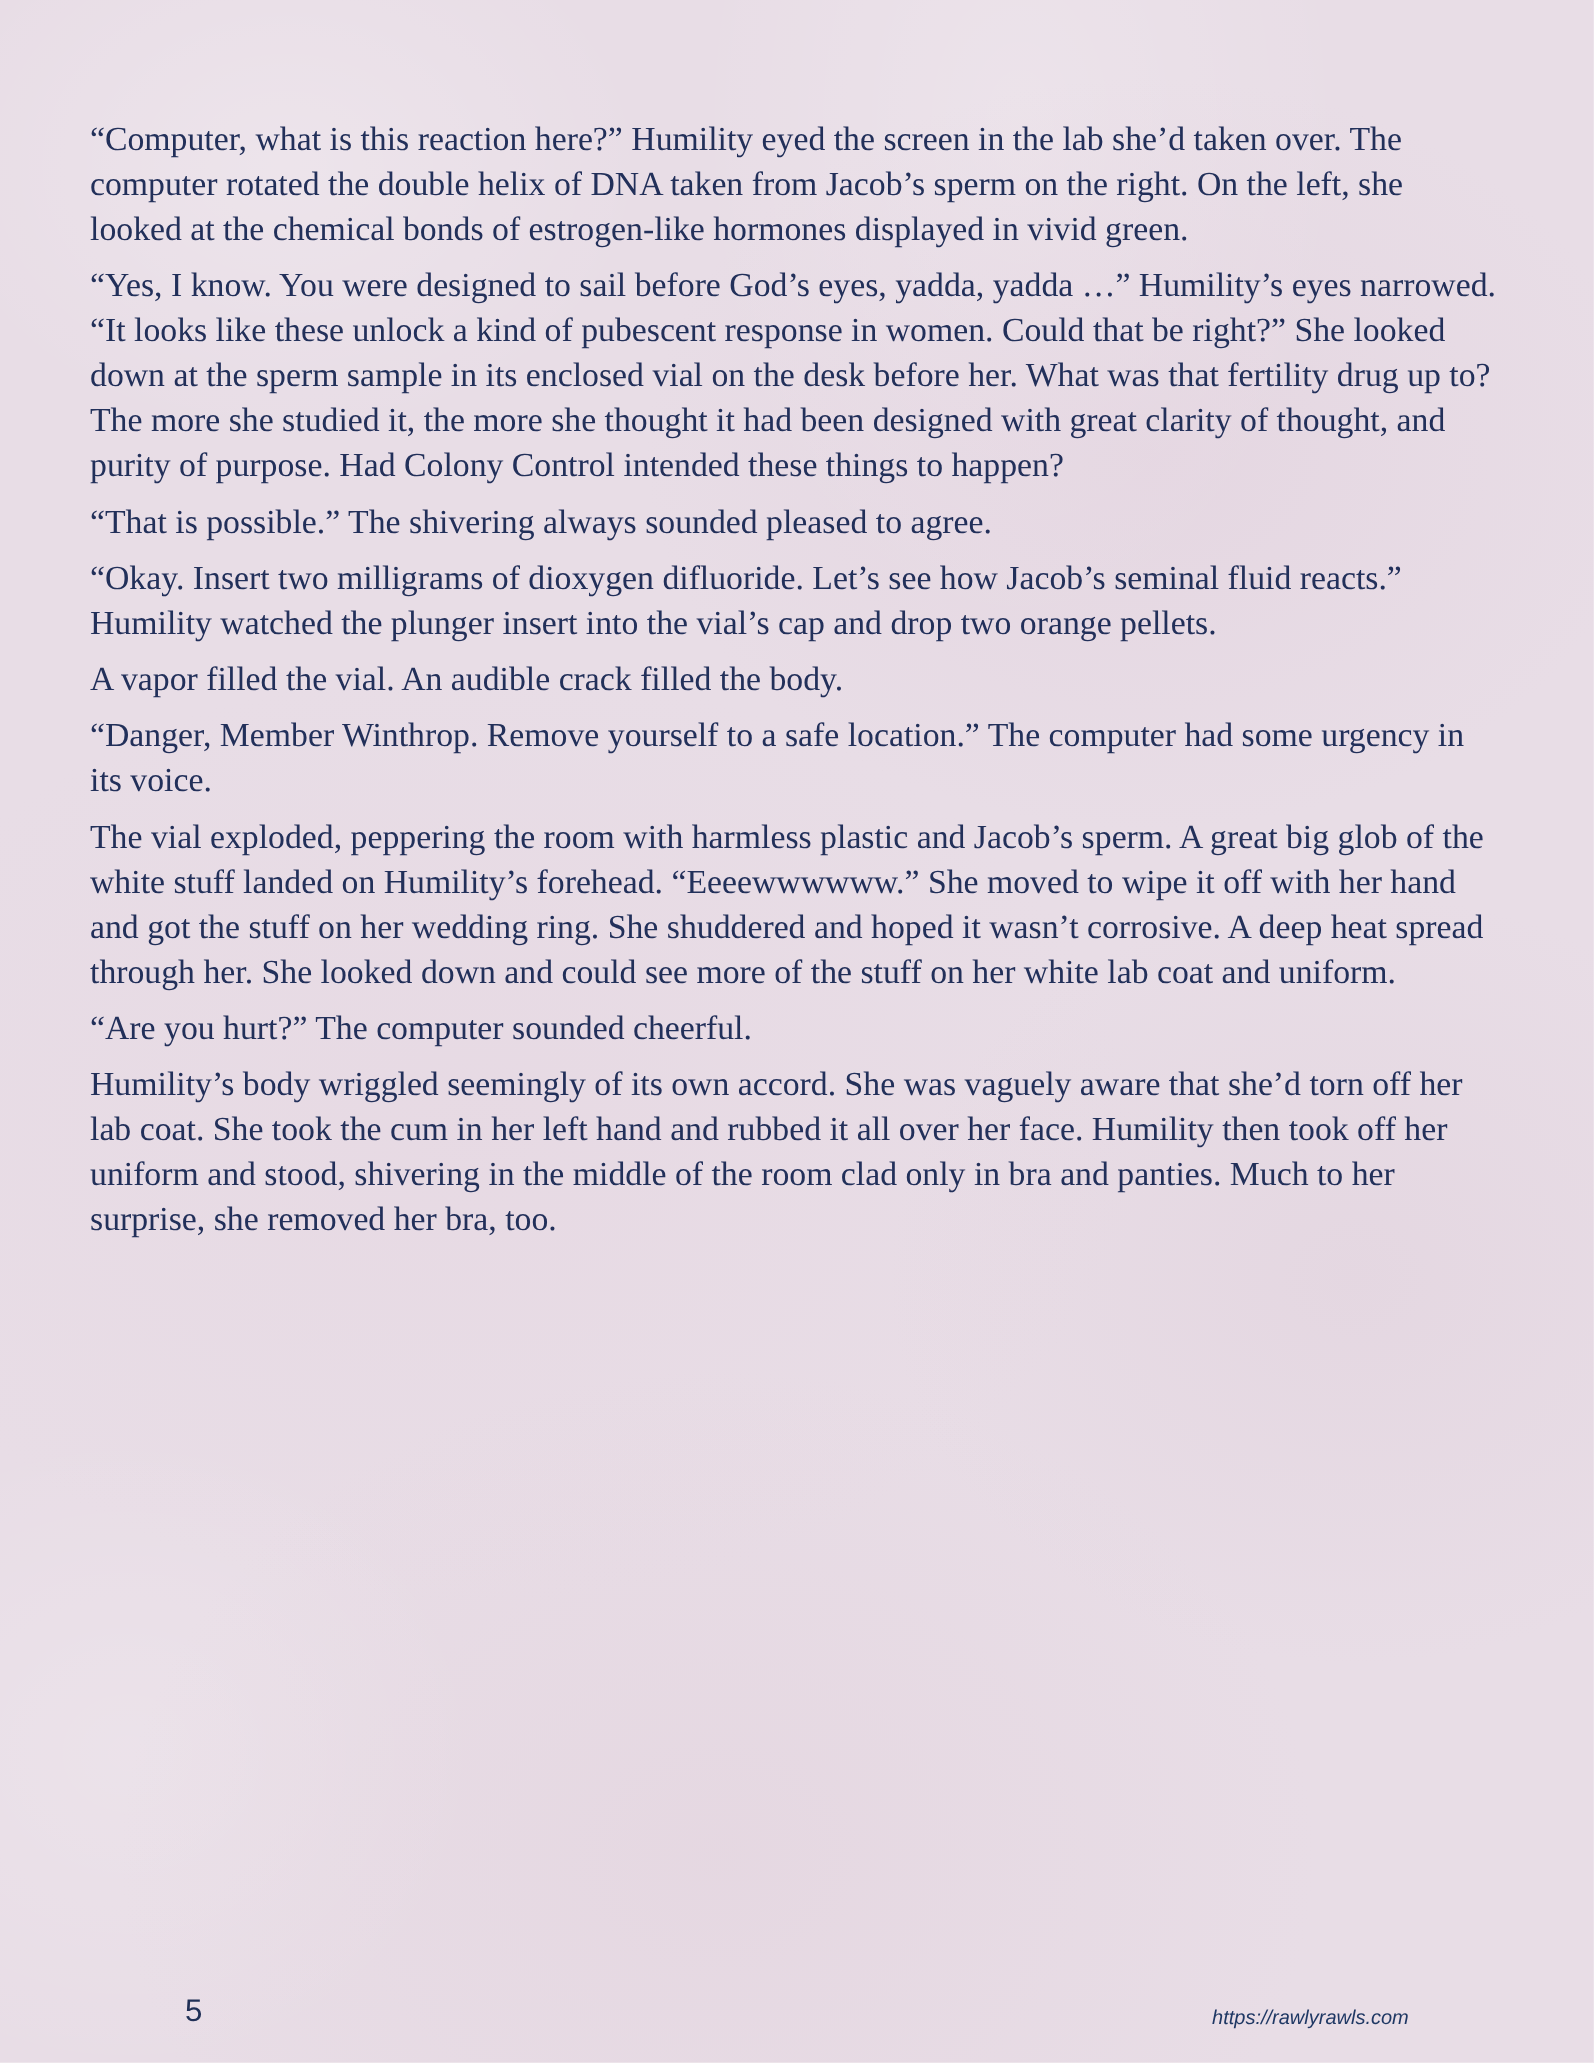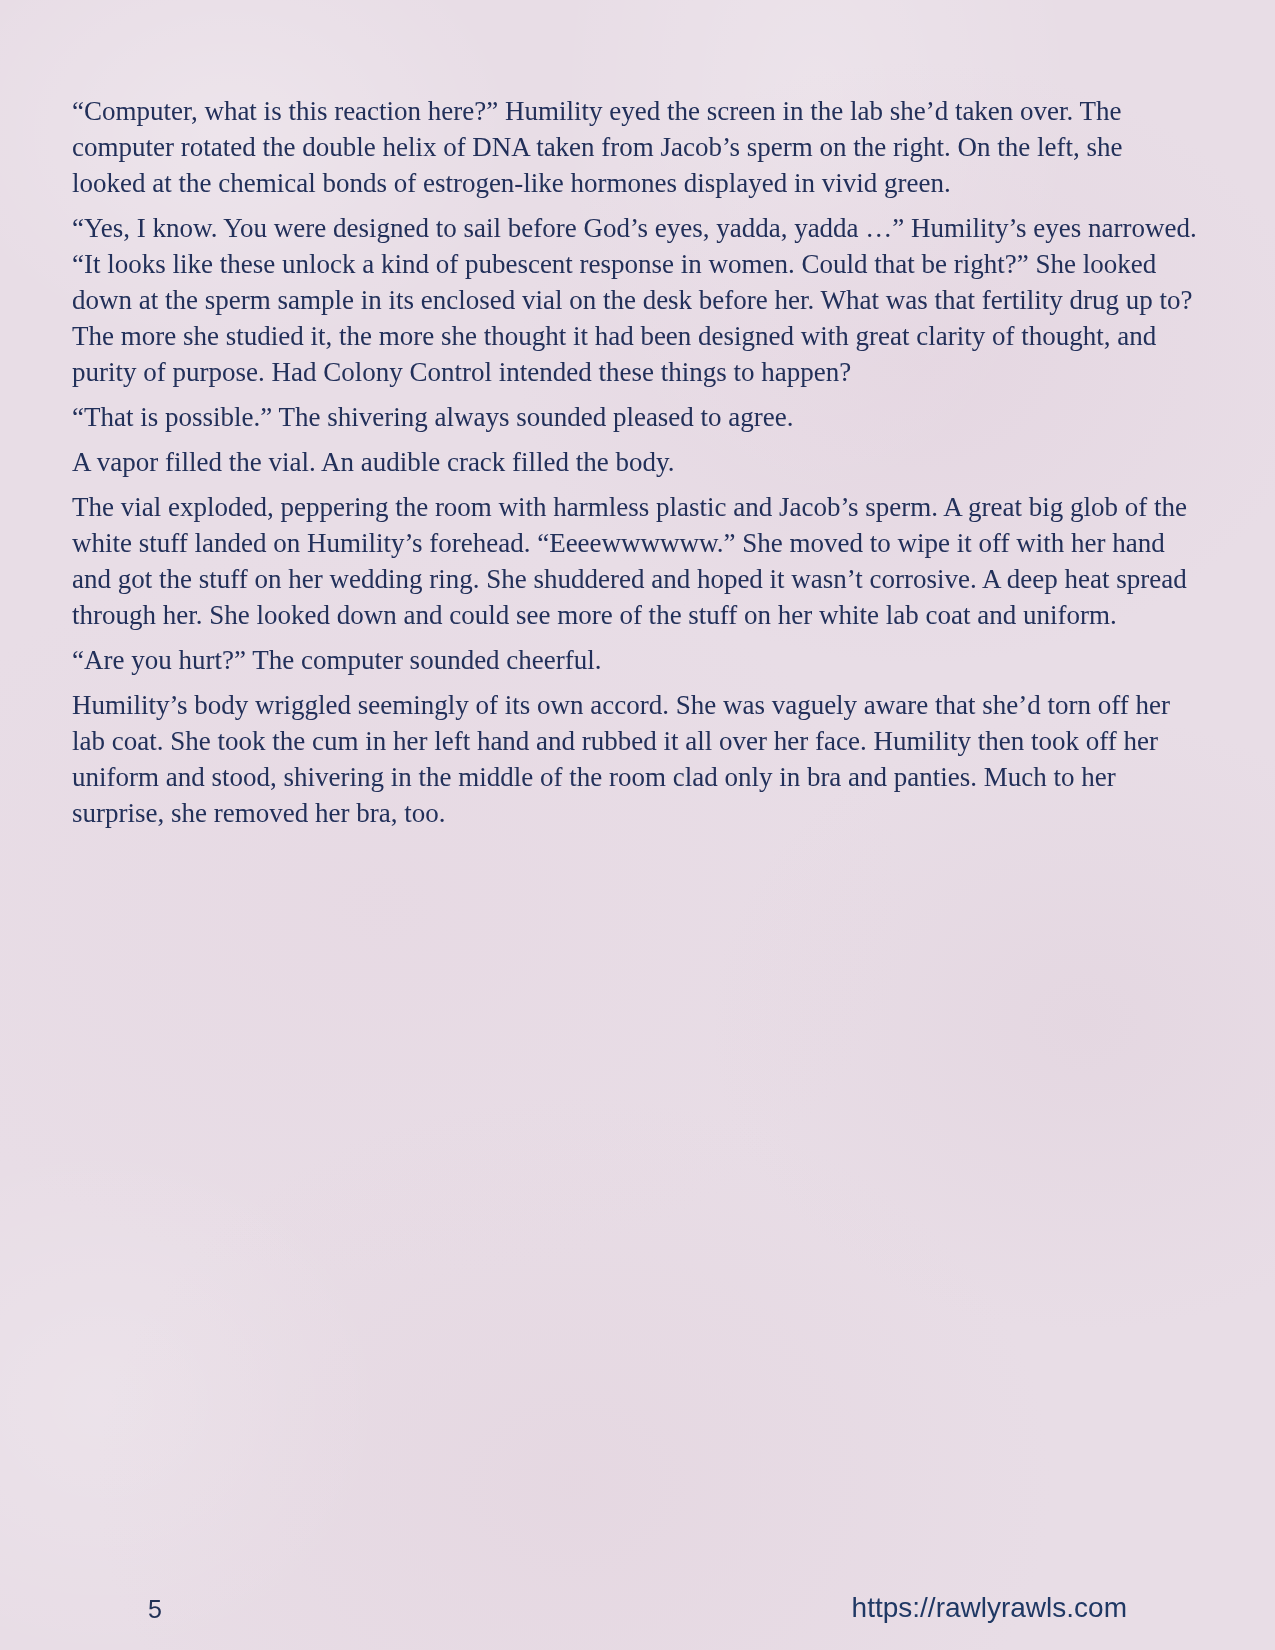--- a/index.html
+++ b/index.html
@@ -42,33 +42,36 @@
     bottom: 26px;
     font-family: "Liberation Sans", sans-serif;
     font-size: 25px;
     color: #203056;
   }
   .footer-url {
     position: absolute;
     right: 148px;
     bottom: 26px;
     font-family: "Liberation Sans", sans-serif;
-    font-size: 28px;
+    font-size: 16px;
     color: #1f3864;
     text-decoration: none;
+    font-style: italic;
   }
 </style>
 </head>
 <body>
 
 <div class="page">
   <div class="content">
       <p>“Computer, what is this reaction here?” Humility eyed the screen in the lab she’d taken over. The computer rotated the double helix of DNA taken from Jacob’s sperm on the right. On the left, she looked at the chemical bonds of estrogen-like hormones displayed in vivid green.</p>
       <p>“Yes, I know. You were designed to sail before God’s eyes, yadda, yadda …” Humility’s eyes narrowed. “It looks like these unlock a kind of pubescent response in women. Could that be right?” She looked down at the sperm sample in its enclosed vial on the desk before her. What was that fertility drug up to? The more she studied it, the more she thought it had been designed with great clarity of thought, and purity of purpose. Had Colony Control intended these things to happen?</p>
       <p>“That is possible.” The shivering always sounded pleased to agree.</p>
+      <p>“Okay. Insert two milligrams of dioxygen difluoride. Let’s see how Jacob’s seminal fluid reacts.” Humility watched the plunger insert into the vial’s cap and drop two orange pellets.</p>
       <p>A vapor filled the vial. An audible crack filled the body.</p>
+      <p>“Danger, Member Winthrop. Remove yourself to a safe location.” The computer had some urgency in its voice.</p>
       <p>The vial exploded, peppering the room with harmless plastic and Jacob’s sperm. A great big glob of the white stuff landed on Humility’s forehead. “Eeeewwwwww.” She moved to wipe it off with her hand and got the stuff on her wedding ring. She shuddered and hoped it wasn’t corrosive. A deep heat spread through her. She looked down and could see more of the stuff on her white lab coat and uniform.</p>
       <p>“Are you hurt?” The computer sounded cheerful.</p>
       <p>Humility’s body wriggled seemingly of its own accord. She was vaguely aware that she’d torn off her lab coat. She took the cum in her left hand and rubbed it all over her face. Humility then took off her uniform and stood, shivering in the middle of the room clad only in bra and panties. Much to her surprise, she removed her bra, too.</p>
     </div>
   <div class="page-number">5</div>
   <a class="footer-url">https://rawlyrawls.com</a>
 </div>
 
 </body></html>

